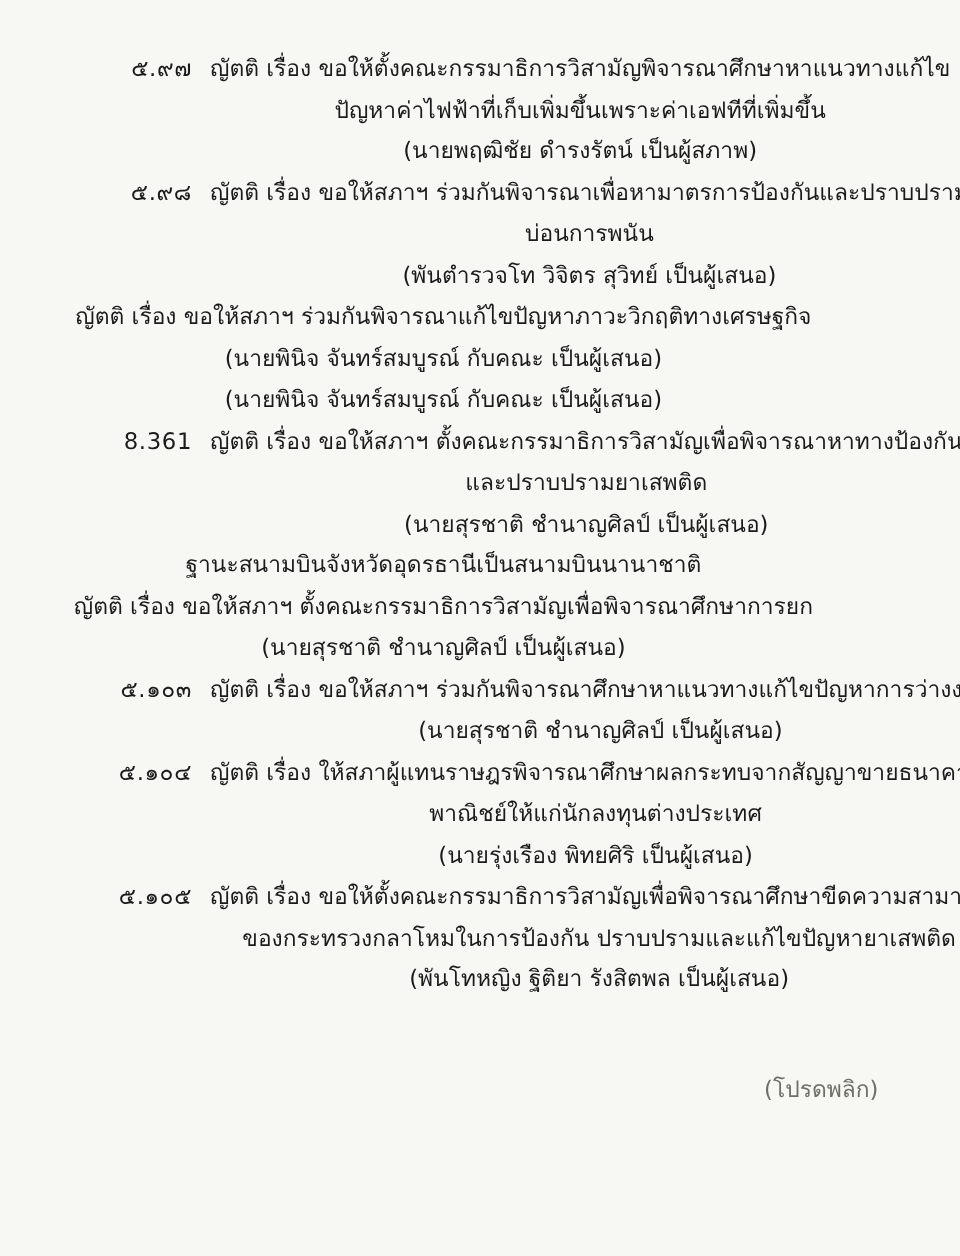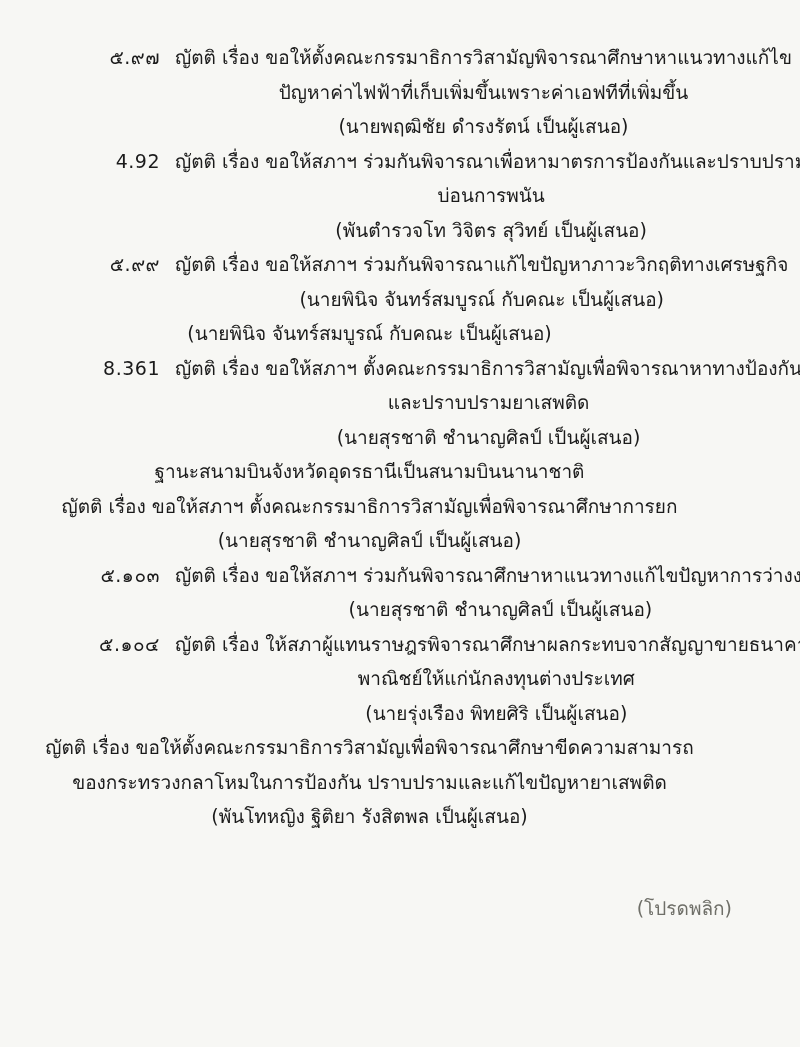--- a/index.html
+++ b/index.html
@@ -65,35 +65,34 @@
 <body>
 
 <div class="page">
 
   <div class="motion-list" id="motion-list">
   <div class="item">
     <div class="num">๕.๙๗</div>
     <div class="body">
           <div class="line">ญัตติ เรื่อง ขอให้ตั้งคณะกรรมาธิการวิสามัญพิจารณาศึกษาหาแนวทางแก้ไข</div>
           <div class="line">ปัญหาค่าไฟฟ้าที่เก็บเพิ่มขึ้นเพราะค่าเอฟทีที่เพิ่มขึ้น</div>
-          <div class="line proposer">(นายพฤฒิชัย  ดำรงรัตน์  เป็นผู้เสนอ)</div>
+          <div class="line proposer">(นายพฤฒิชัย  ดำรงรัตน์  เป็นผู้สภาพ)</div>
         </div>
   </div>
 
   <div class="item">
-    <div class="num">4.92</div>
+    <div class="num">๕.๙๘</div>
     <div class="body">
           <div class="line">ญัตติ เรื่อง ขอให้สภาฯ ร่วมกันพิจารณาเพื่อหามาตรการป้องกันและปราบปราม</div>
           <div class="line">บ่อนการพนัน</div>
           <div class="line proposer">(พันตำรวจโท วิจิตร  สุวิทย์  เป็นผู้เสนอ)</div>
         </div>
   </div>
 
   <div class="item">
-    <div class="num">๕.๙๙</div>
     <div class="body">
           <div class="line">ญัตติ เรื่อง ขอให้สภาฯ ร่วมกันพิจารณาแก้ไขปัญหาภาวะวิกฤติทางเศรษฐกิจ</div>
           <div class="line proposer">(นายพินิจ  จันทร์สมบูรณ์  กับคณะ  เป็นผู้เสนอ)</div>
         </div>
   </div>
 
   <div class="item">
     <div class="body">
           <div class="line proposer">(นายพินิจ  จันทร์สมบูรณ์  กับคณะ  เป็นผู้เสนอ)</div>
         </div>
@@ -127,20 +126,21 @@
   <div class="item">
     <div class="num">๕.๑๐๔</div>
     <div class="body">
           <div class="line">ญัตติ เรื่อง ให้สภาผู้แทนราษฎรพิจารณาศึกษาผลกระทบจากสัญญาขายธนาคาร</div>
           <div class="line">พาณิชย์ให้แก่นักลงทุนต่างประเทศ</div>
           <div class="line proposer">(นายรุ่งเรือง  พิทยศิริ  เป็นผู้เสนอ)</div>
         </div>
   </div>
 
   <div class="item">
+    <div class="num">๕.๑๐๕</div>
     <div class="body">
           <div class="line">ญัตติ เรื่อง ขอให้ตั้งคณะกรรมาธิการวิสามัญเพื่อพิจารณาศึกษาขีดความสามารถ</div>
           <div class="line">ของกระทรวงกลาโหมในการป้องกัน ปราบปรามและแก้ไขปัญหายาเสพติด</div>
           <div class="line proposer">(พันโทหญิง ฐิติยา  รังสิตพล  เป็นผู้เสนอ)</div>
         </div>
   </div>
 </div>
 
   <div class="footer-note">(โปรดพลิก)</div>
 

